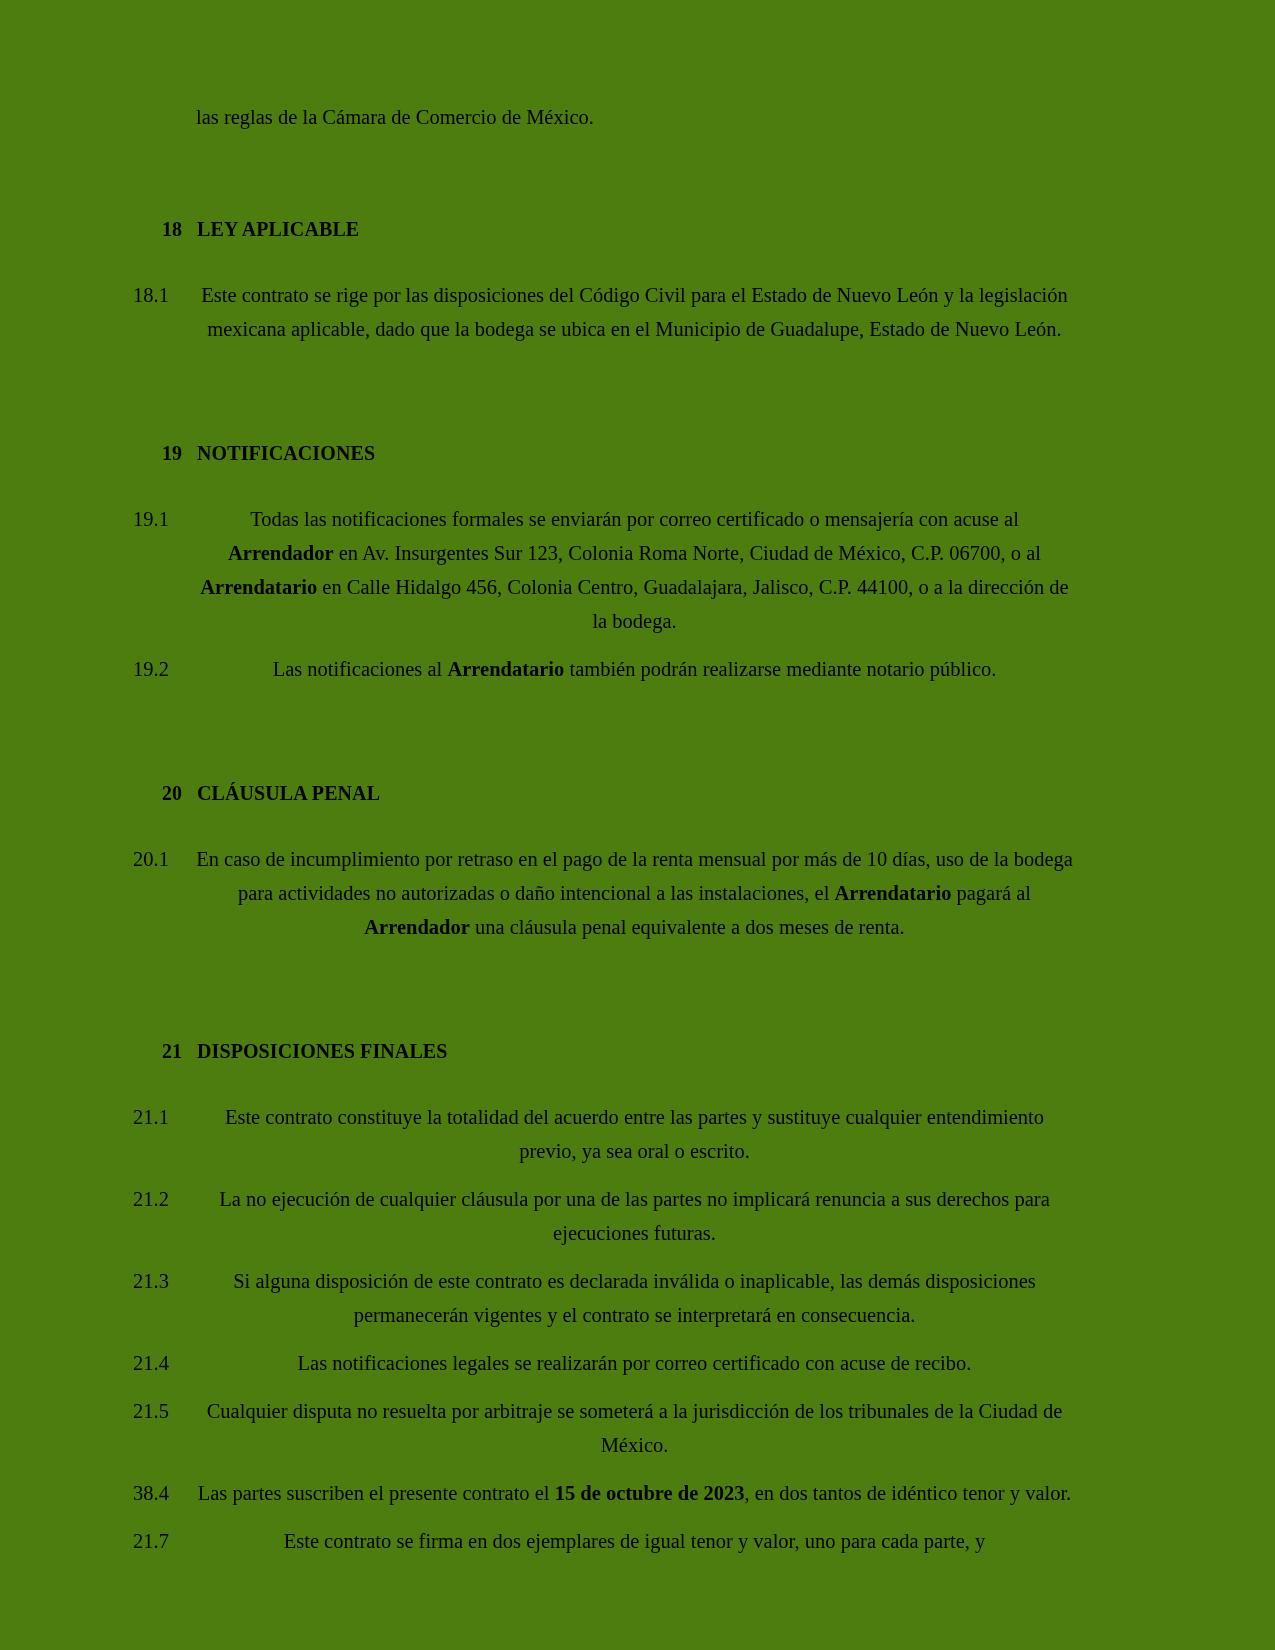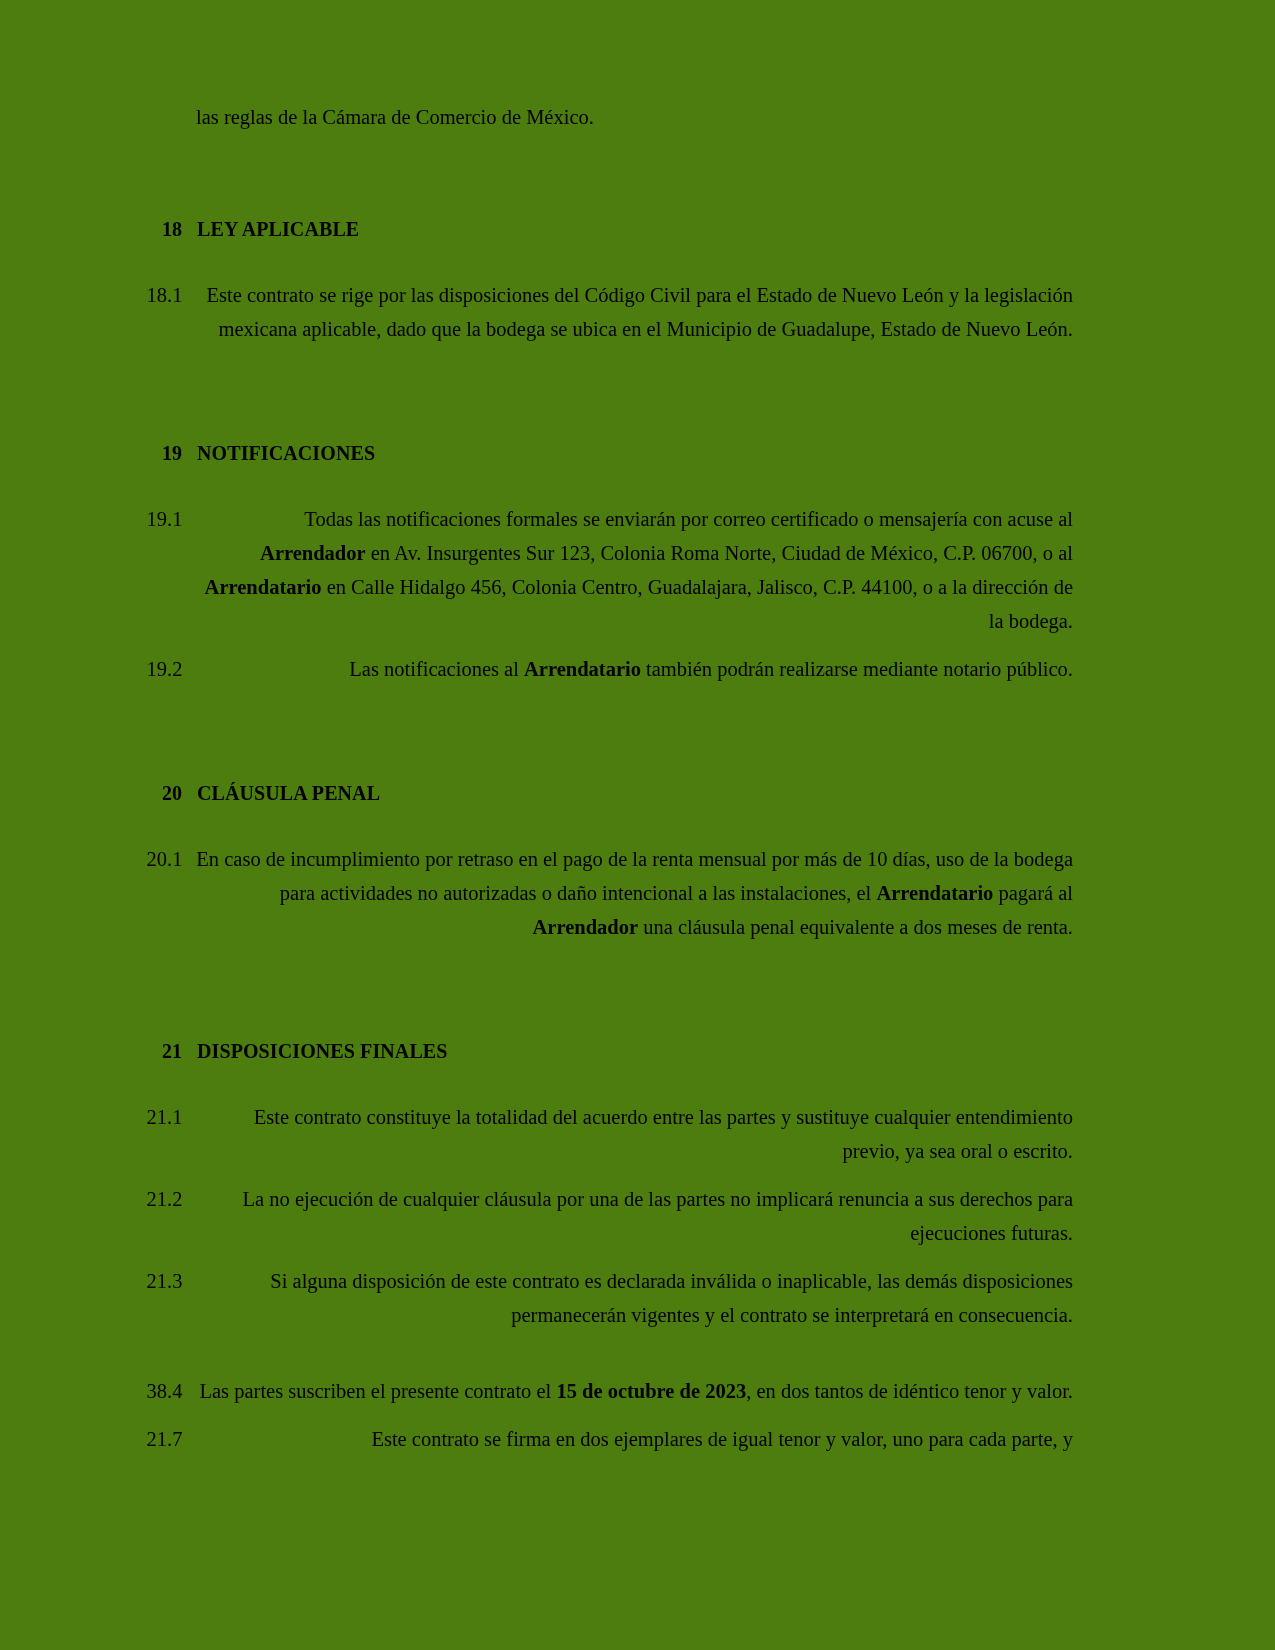--- a/index.html
+++ b/index.html
@@ -61,27 +61,27 @@
     display: flex;
     align-items: baseline;
     margin: 0;
     padding: 0;
     font-size: 20.5px;
     line-height: 34px;
   }
   .clause .num {
     width: 63px;
     min-width: 63px;
-    text-align: center;
+    text-align: left;
     box-sizing: border-box;
     white-space: nowrap;
   }
   .clause .body {
     flex: 1;
-    text-align: right;
+    text-align: center;
   }
   .clause .body b,
   .cont-para b {
     font-weight: bold;
     margin-top: 46px;
   }
 
   
   .gap-after-cont { height: 64px; }
   .gap-heading-to-clause { height: 18px; }
@@ -156,22 +156,30 @@
       <span class="body">La no ejecución de cualquier cláusula por una de las partes no implicará renuncia a sus derechos para ejecuciones futuras.</span>
     </div>
     <div class="gap-between-clauses"></div>
 
     <div class="clause">
       <span class="num">21.3</span>
       <span class="body">Si alguna disposición de este contrato es declarada inválida o inaplicable, las demás disposiciones permanecerán vigentes y el contrato se interpretará en consecuencia.</span>
     </div>
     <div class="gap-between-clauses"></div>
 
+    <div class="clause">
+      <span class="num">21.4</span>
+      <span class="body">Las notificaciones legales se realizarán por correo certificado con acuse de recibo.</span>
+    </div>
     <div class="gap-between-clauses"></div>
 
+    <div class="clause">
+      <span class="num">21.5</span>
+      <span class="body">Cualquier disputa no resuelta por arbitraje se someterá a la jurisdicción de los tribunales de la Ciudad de México.</span>
+    </div>
     <div class="gap-between-clauses"></div>
 
     <div class="clause">
       <span class="num">38.4</span>
       <span class="body"><span>Las partes suscriben el presente contrato el </span><b>15 de octubre de 2023</b><span>, en dos tantos de idéntico tenor y valor.</span></span>
     </div>
     <div class="gap-between-clauses"></div>
 
     <div class="clause">
       <span class="num">21.7</span>

